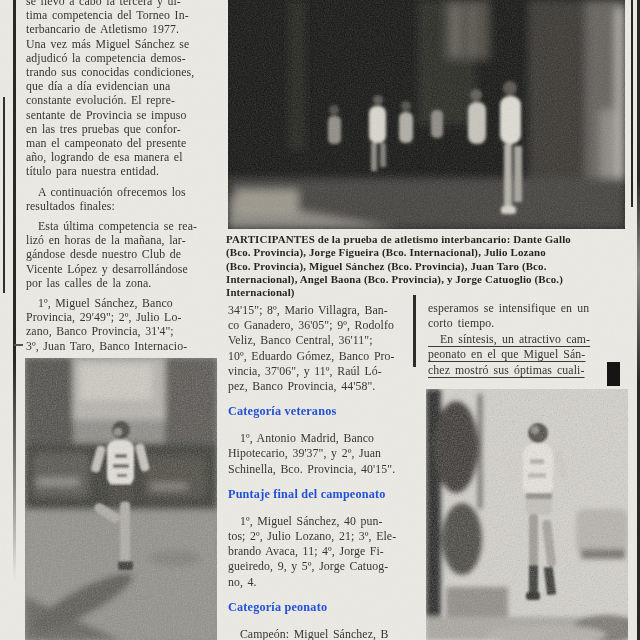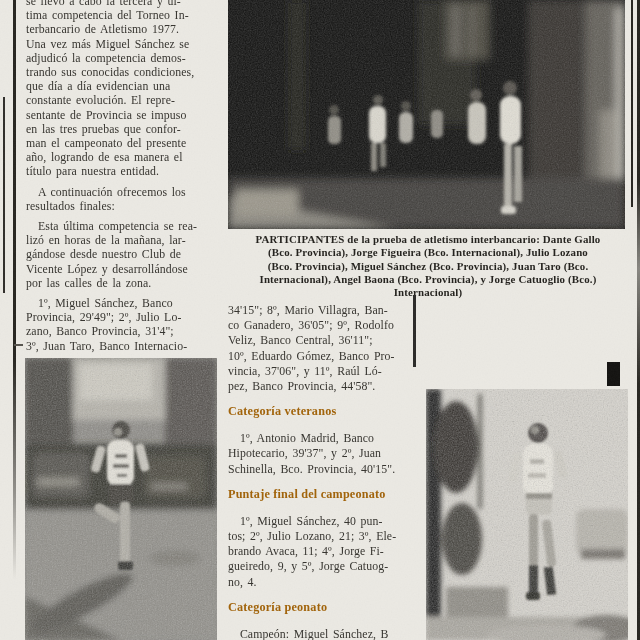--- a/index.html
+++ b/index.html
@@ -18,35 +18,35 @@
     background:linear-gradient(180deg,#26241f 0%,#26241f 28%,rgba(38,36,31,.5) 42%,#26241f 60%,#26241f 100%);}
   .stray-mark{position:absolute;left:14px;top:344px;width:9px;height:2px;background:#55524c;}
   .photo{position:absolute;overflow:hidden;}
   .photo svg{display:block;width:100%;height:100%;}
   .photo-top{left:228px;top:0;width:397px;height:229px;}
   .photo-bl{left:25px;top:358px;width:192px;height:282px;}
   .photo-br{left:426px;top:389px;width:202px;height:251px;}
   .caption{
     position:absolute;left:226px;top:233px;width:404px;
     font-size:10.9px;line-height:13.3px;font-weight:bold;
-    text-align:center;white-space:pre-line;color:#211f1b;letter-spacing:.15px;
+    text-align:left;white-space:pre-line;color:#211f1b;letter-spacing:.15px;
   }
   .col{position:absolute;}
   .col-left{left:26px;top:-6px;width:200px;}
   .col-mid{left:228px;top:303px;width:192px;}
   .col-right{left:428px;top:301px;width:202px;}
   .body-p{
     margin:0 0 6px 0;font-size:11.8px;line-height:14.2px;
     white-space:pre-line;text-align:left;letter-spacing:.1px;word-spacing:1.5px;
   }
   .col-mid .body-p{line-height:15.2px;margin:0;}
   .col-right .body-p{line-height:15.4px;margin:0;word-spacing:2px;}
   .subhead{
     margin:10px 0 12px 0;font-size:12.2px;line-height:15px;font-weight:bold;
-    color:#a16207;letter-spacing:.2px;
+    color:#1d4ed8;letter-spacing:.2px;
   }
   .underlined{
     text-decoration:underline;
     text-decoration-thickness:1.4px;
     text-underline-offset:2.5px;
     text-decoration-color:#3a3833;
   }
   .colrule{position:absolute;left:413px;top:295px;width:3px;height:72px;background:#2a2927;}
   .endmark{position:absolute;left:607px;top:362px;width:13px;height:24px;background:#12110f;}
   .page-noise{position:absolute;left:0;top:0;width:640px;height:640px;pointer-events:none;}
@@ -210,20 +210,27 @@
 tos; 2º, Julio Lozano, 21; 3º, Ele-
 brando Avaca, 11; 4º, Jorge Fi-
 gueiredo, 9, y 5º, Jorge Catuog-
 no, 4.</p>
     <h3 class="subhead">Categoría peonato</h3>
     <p class="body-p"> Campeón: Miguel Sánchez, B</p>
   </div>
 
   <div class="colrule"></div>
 
+  <div class="col col-right">
+    <p class="body-p">esperamos se intensifique en un
+corto tiempo.</p>
+    <p class="body-p underlined"> En síntesis, un atractivo cam-
+peonato en el que Miguel Sán-
+chez mostró sus óptimas cuali-</p>
+  </div>
 
   <div class="endmark"></div>
 
   <div class="photo photo-br">
     <svg viewBox="0 0 202 251" preserveAspectRatio="none">
       <defs>
         <filter id="nzC">
             <feTurbulence type="fractalNoise" baseFrequency="0.8" numOctaves="2" seed="9"></feTurbulence>
             <feColorMatrix type="saturate" values="0"></feColorMatrix>
           </filter>

